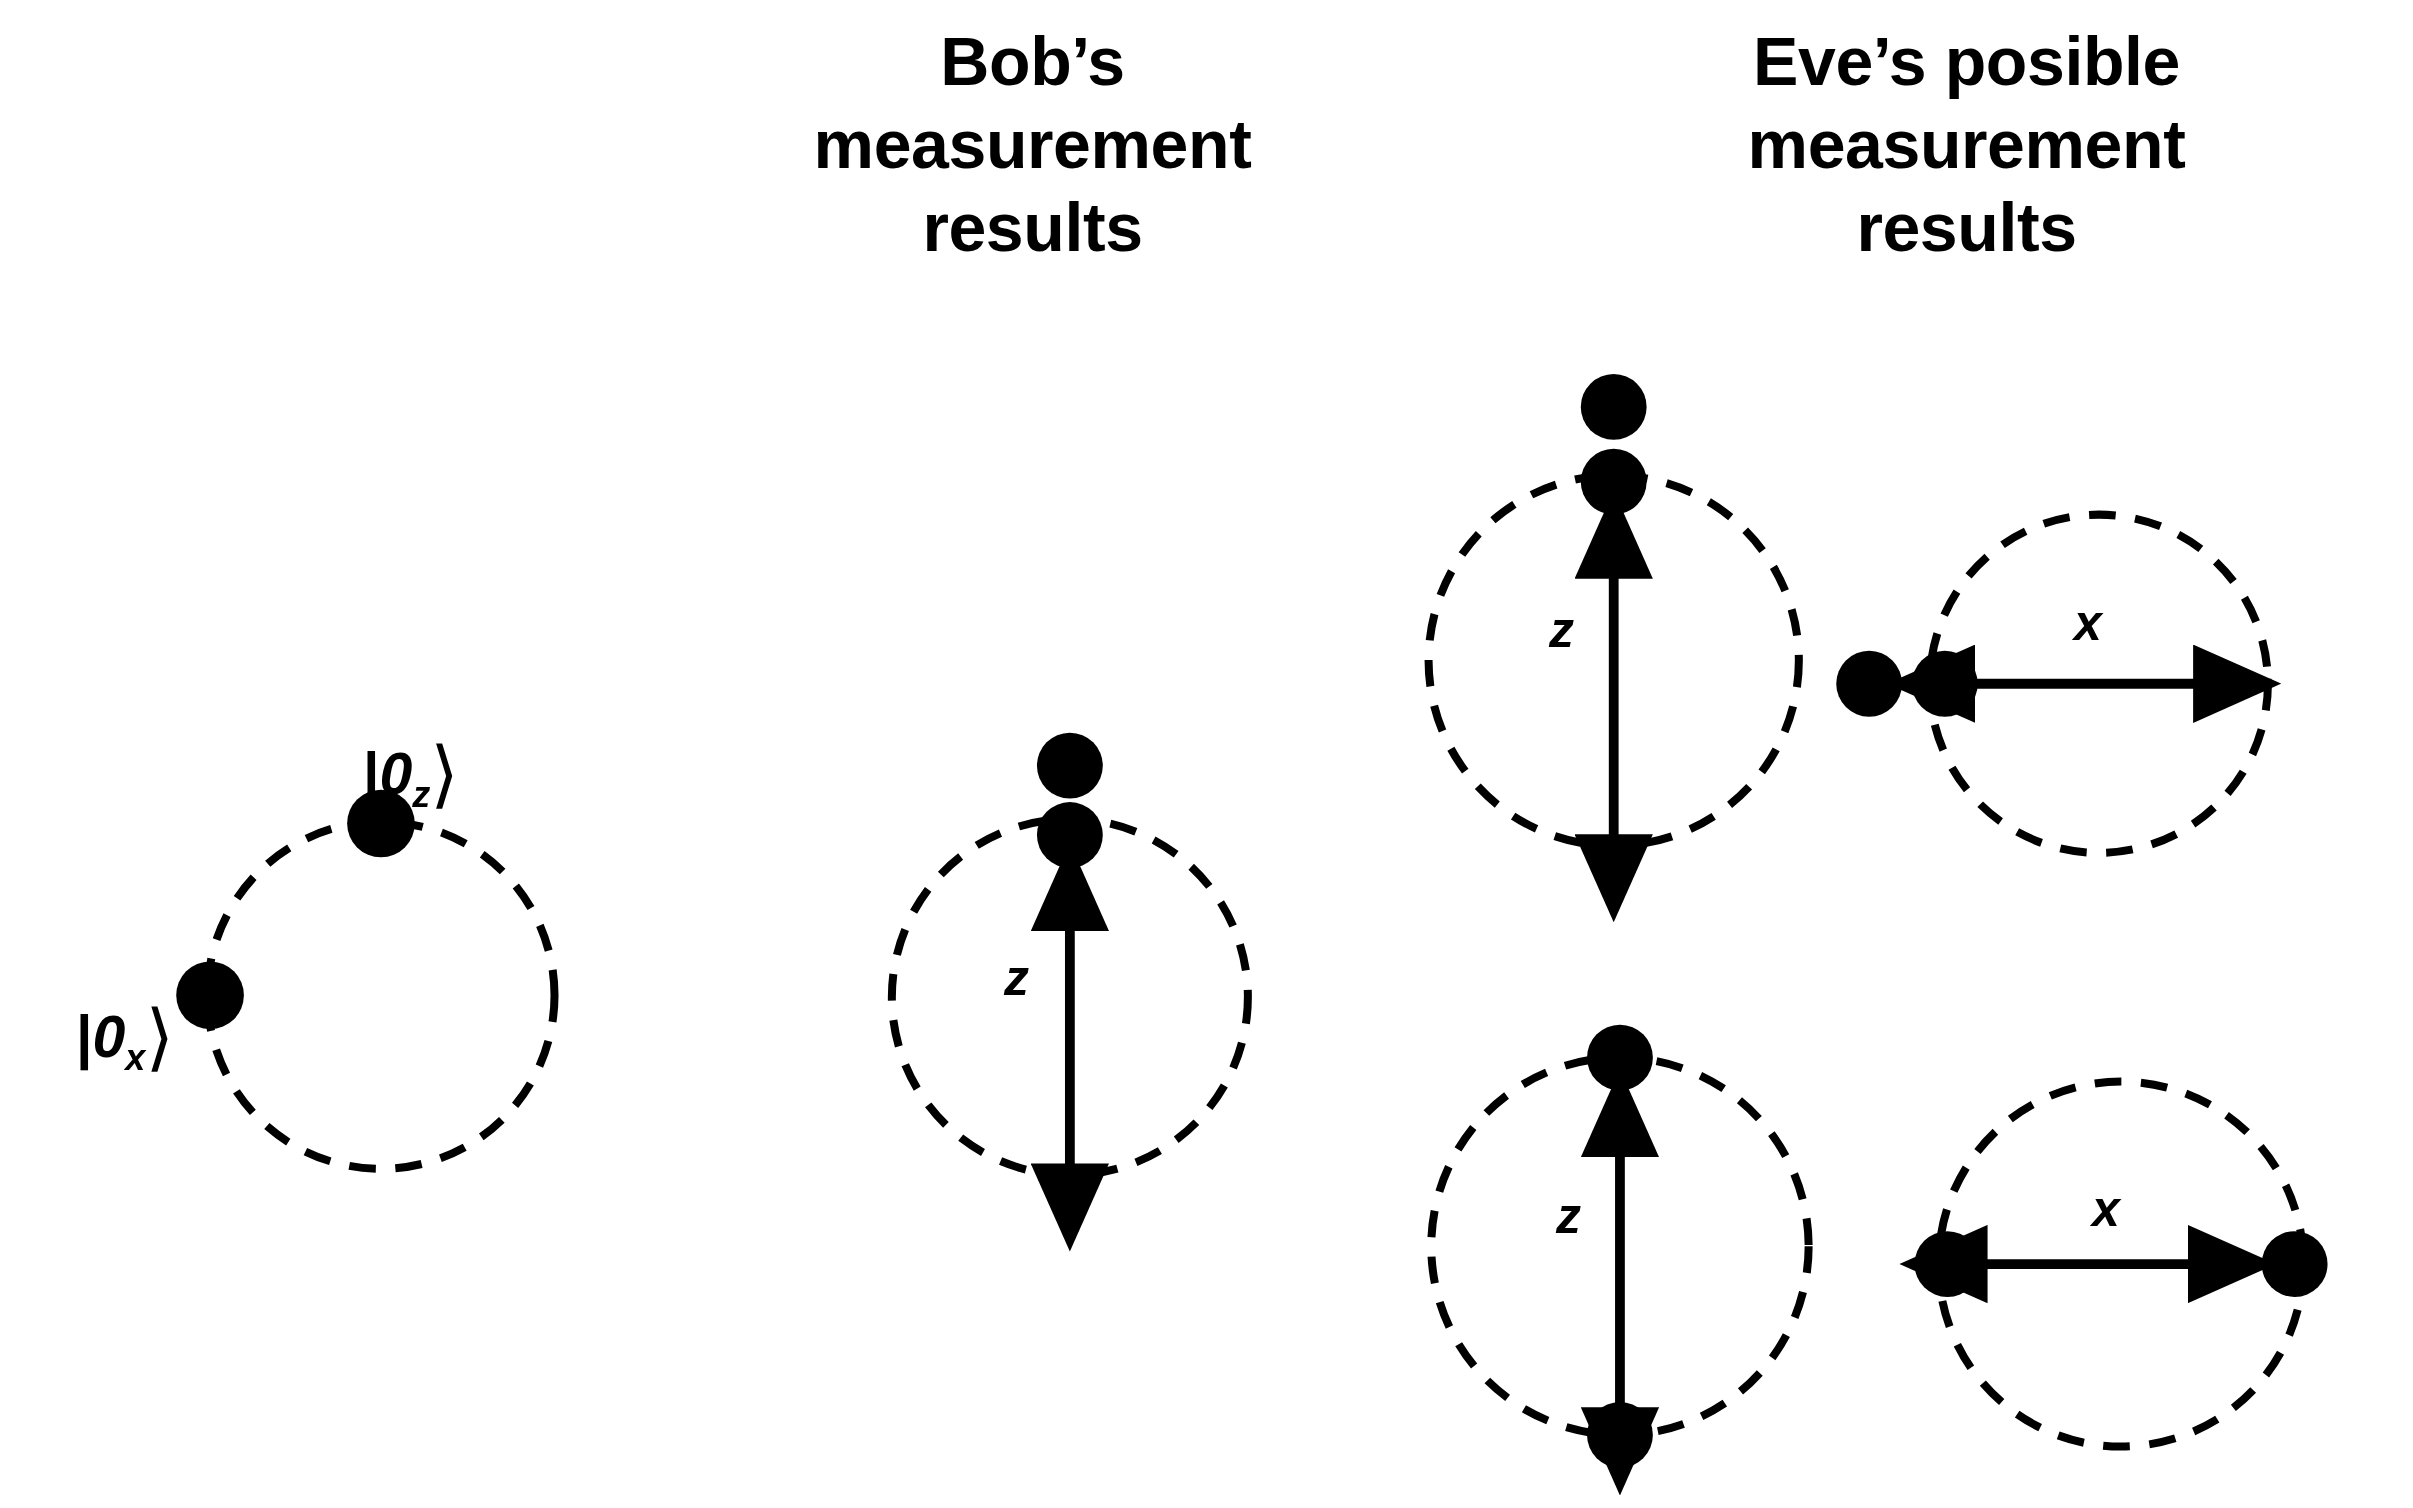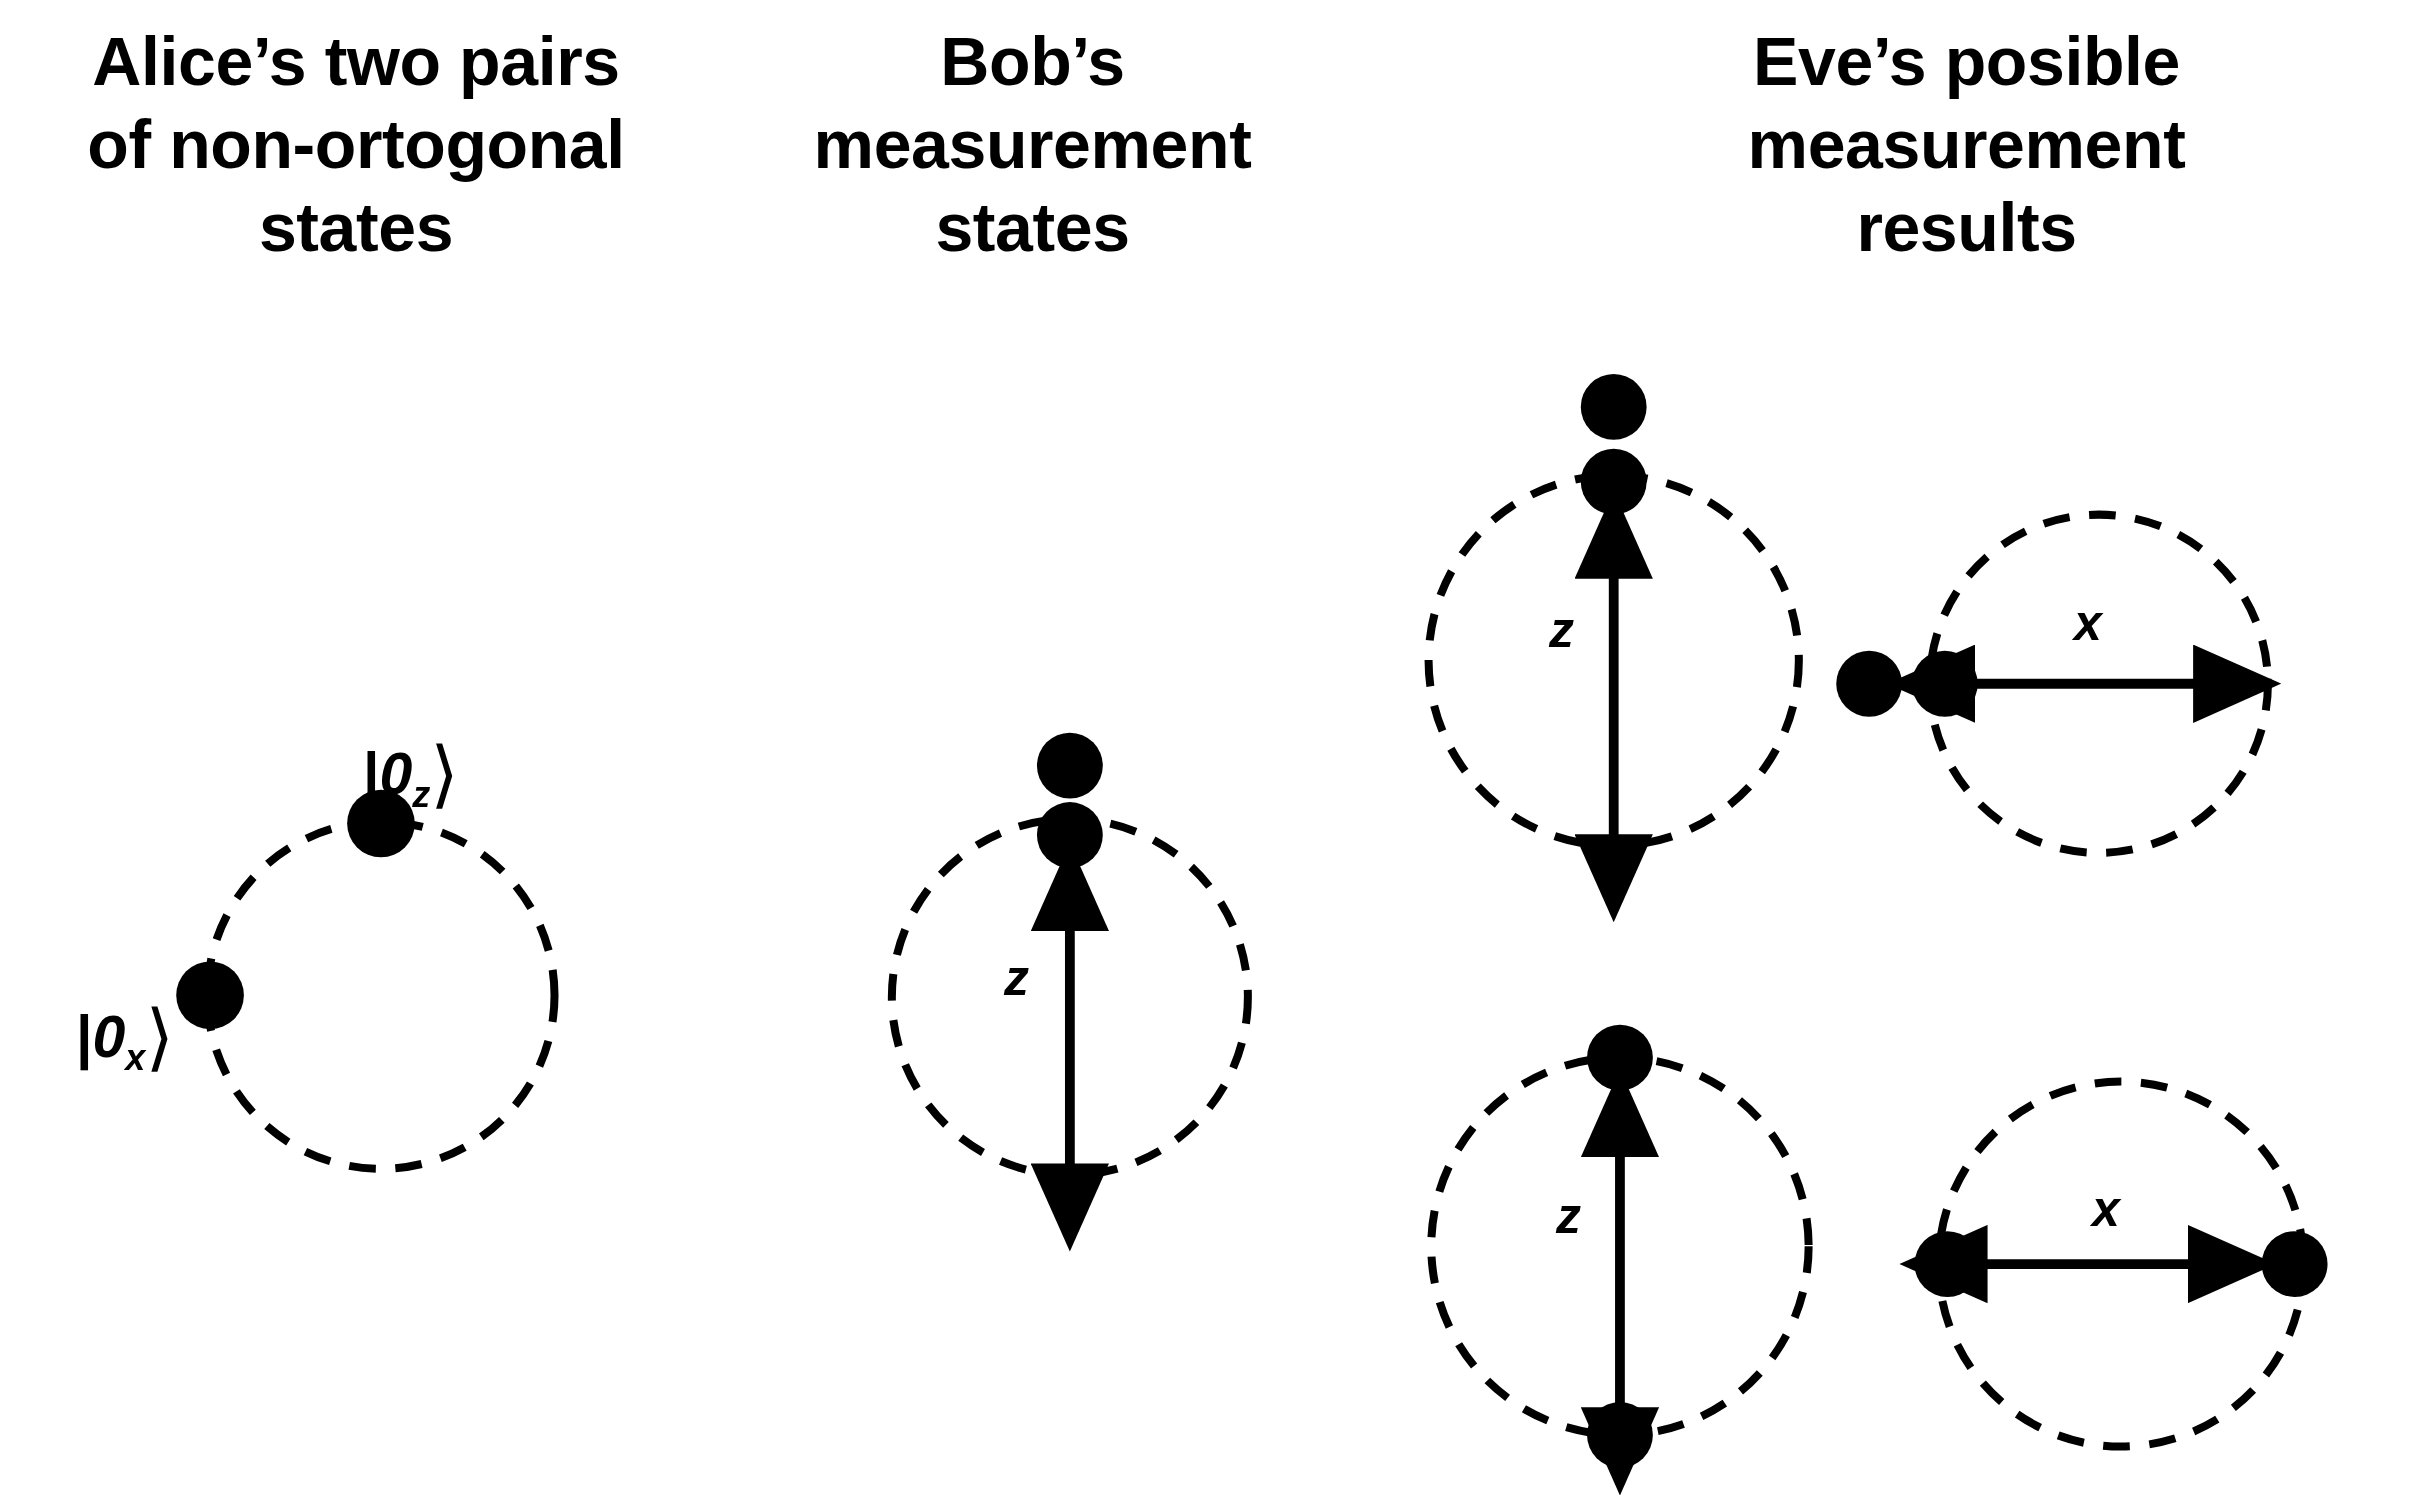--- a/index.html
+++ b/index.html
@@ -88,26 +88,23 @@
     font-size: 50px;
     line-height: 1;
   }
 </style>
 </head>
 <body>
 
 <div id="stage">
 
   <div class="headings">
-    <div class="col-heading" id="heading-alice">Alice’s two pairs
-of non-ortogonal
-states</div>
     <div class="col-heading" id="heading-bob">Bob’s
 measurement
-states</div>
+results</div>
     <div class="col-heading" id="heading-eve">Eve’s posible
 measurement
 results</div>
   </div>
 
   <svg class="diagram" viewBox="0 0 2711 1695" xmlns="http://www.w3.org/2000/svg">
     <defs>
       <marker id="arrowUp" markerWidth="10" markerHeight="9" refX="5" refY="8.5" orient="auto" markerUnits="strokeWidth">
         <path d="M5,0 L10,9 L0,9 Z" fill="#000000"></path>
       </marker>

